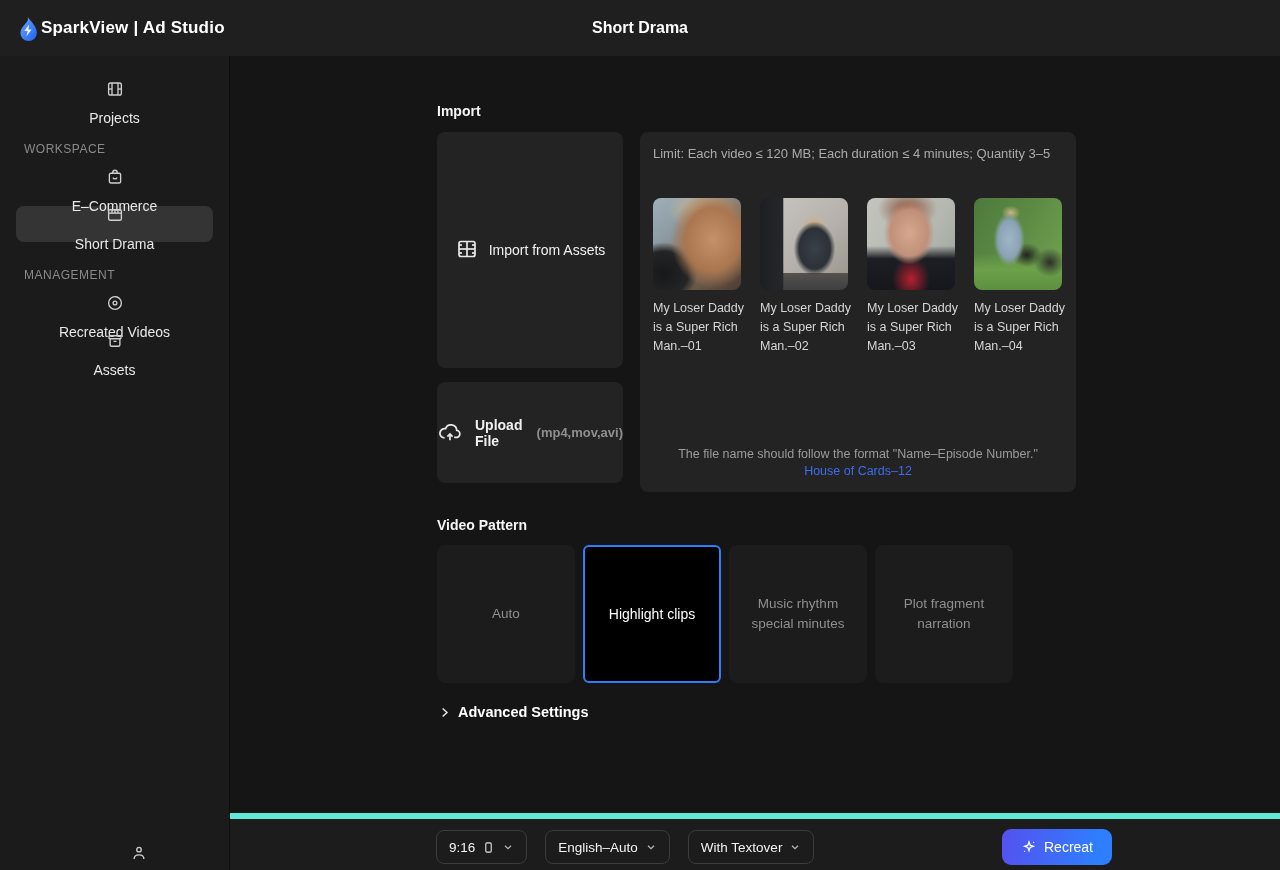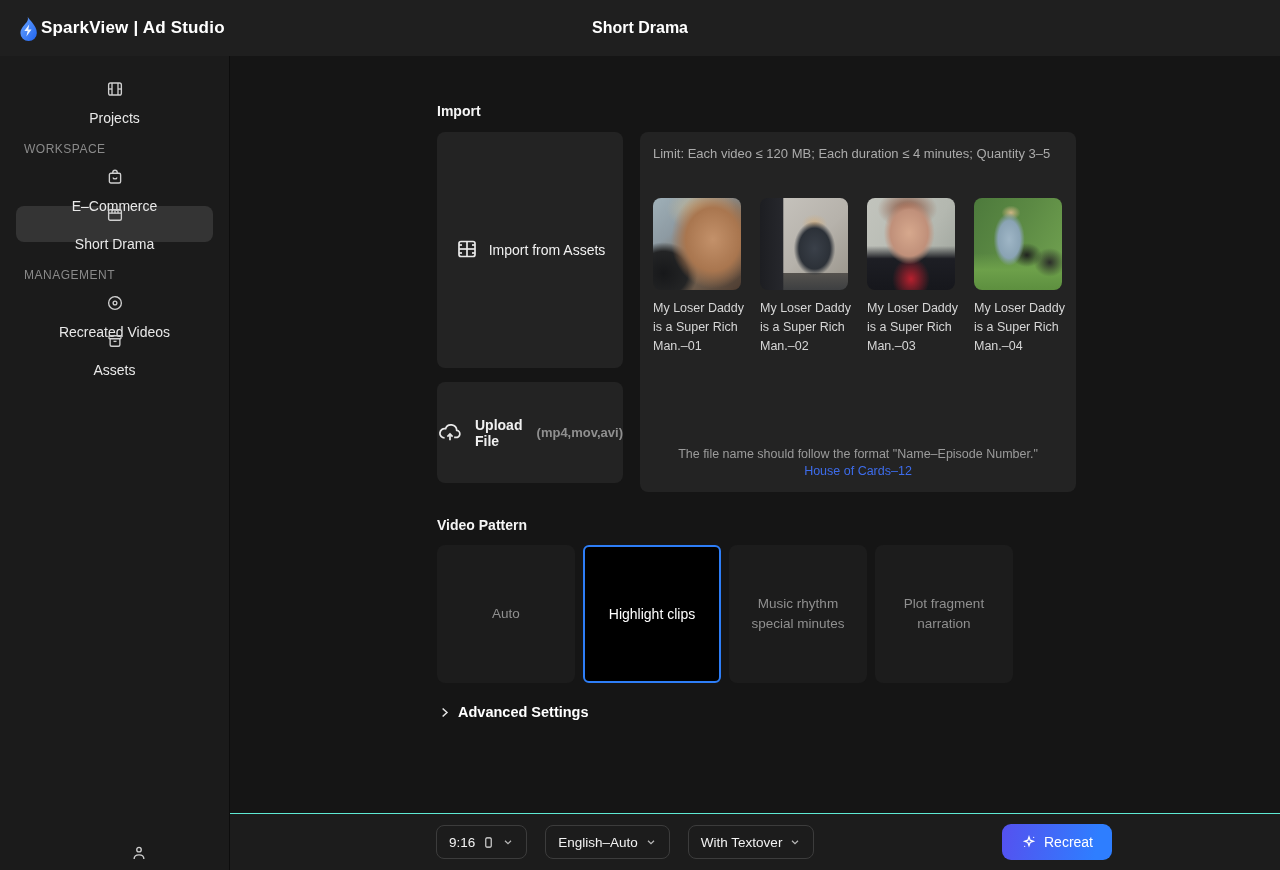--- a/index.html
+++ b/index.html
@@ -85,21 +85,21 @@
                     color:#fff;font-weight:500;font-size:14px;}
 
   
   #advanced{position:absolute;left:437px;top:704px;display:flex;align-items:center;gap:6px;
             cursor:pointer;}
   #advanced .lbl{font-size:14.5px;font-weight:700;color:#fff;}
   #advanced .ic{color:#e5e5e5;display:flex;}
 
   
   #footer{position:absolute;left:230px;top:813px;width:1050px;height:57px;background:#1c1c1c;
-          border-top:1px solid #5eead4;box-sizing:border-box;}
+          border-top:6px solid #5eead4;box-sizing:border-box;}
   .dd-group{position:absolute;left:206px;top:11px;display:flex;gap:18px;}
   .dropdown{height:34px;border:1px solid #3c3c3c;border-radius:8px;display:flex;
             align-items:center;gap:7px;padding:0 12px;font-size:13.5px;color:#f2f2f2;
             cursor:pointer;background:transparent;box-sizing:border-box;}
   .dropdown .chev{color:#b9b9b9;display:flex;}
   .dropdown .ratio-ic{color:#e8e8e8;display:flex;}
   #recreat{position:absolute;left:772px;top:10px;width:110px;height:36px;border:none;
            border-radius:9px;background:linear-gradient(100deg,#5551ef 0%,#2e7eff 85%);
            color:#fff;font-size:14px;font-weight:500;display:flex;align-items:center;
            justify-content:center;gap:7px;cursor:pointer;

